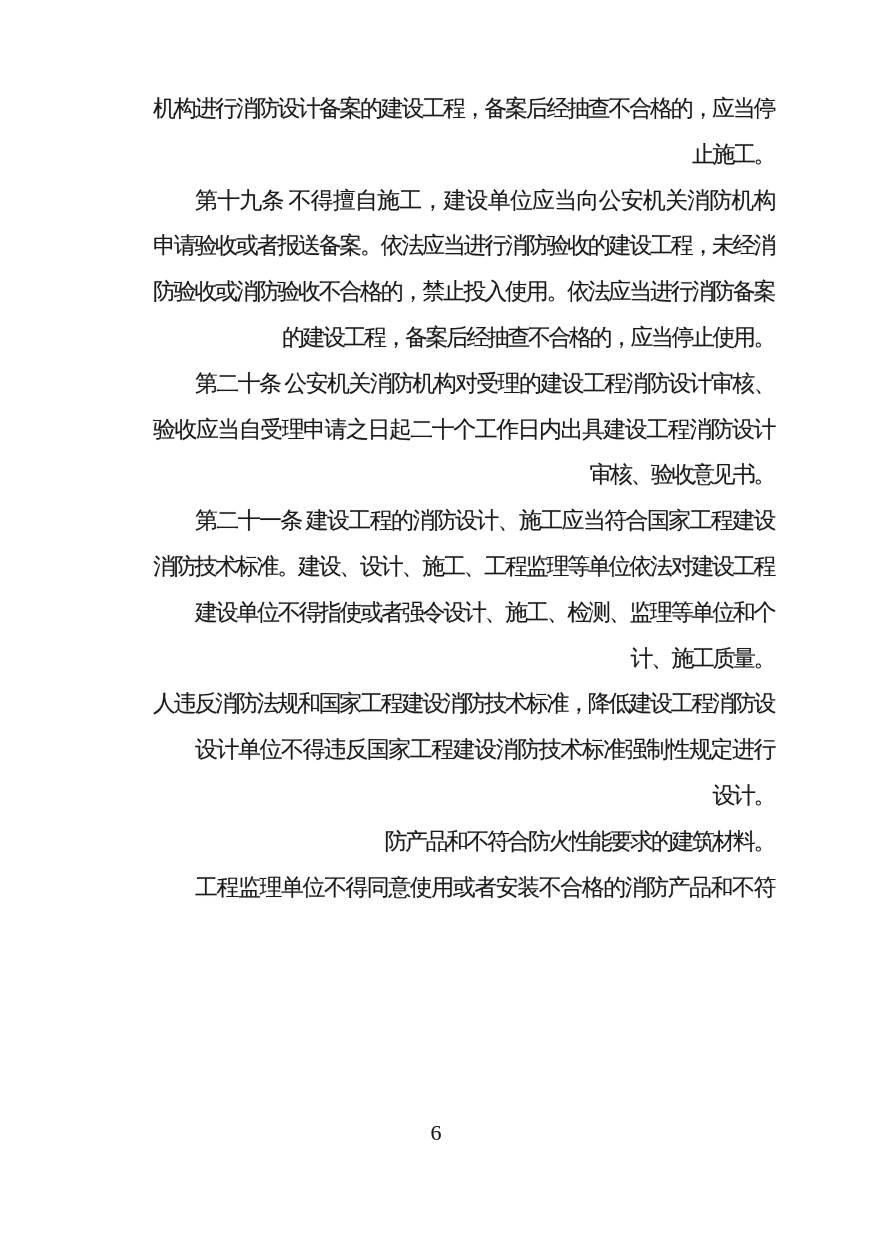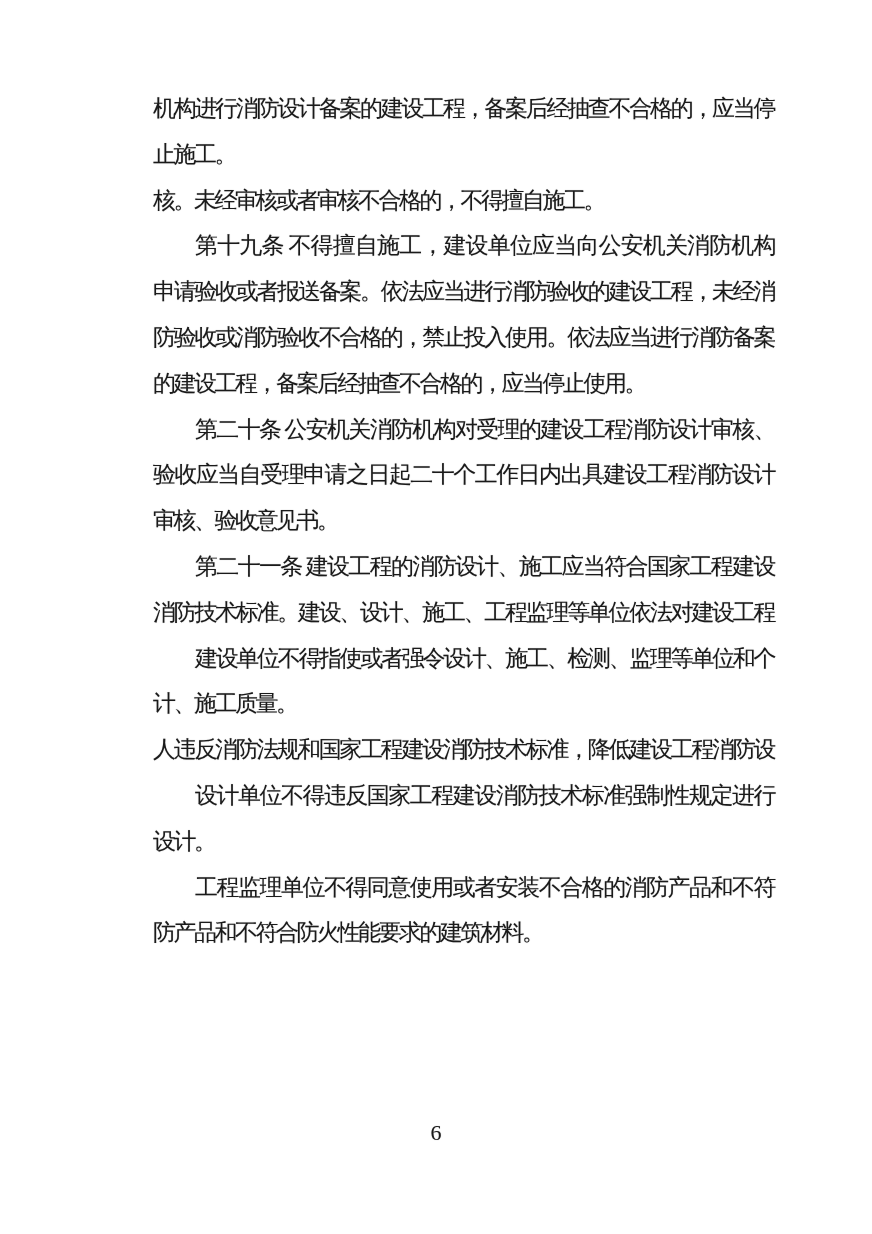--- a/index.html
+++ b/index.html
@@ -28,21 +28,21 @@
     color: var(--text-color, #1a1a1a);
     font-size: 23px;
     letter-spacing: -2.5px;
     text-shadow: 0 0 1px rgba(26,26,26,0.35);
     margin-left: 22px;
   }
   .line {
     height: 45.8px;
     line-height: 45.8px;
     white-space: nowrap;
-    text-align: left;
+    text-align: right;
   }
   .line.fill {
     white-space: normal;
     text-align: justify;
     text-align-last: justify;
   }
   .line.indent {
     padding-left: 42px;
   }
   .footer {
@@ -60,34 +60,33 @@
     text-shadow: 0 0 1px rgba(26,26,26,0.3);
   }
 </style>
 </head>
 <body>
 
 <div class="page">
   <div class="content">
       <div class="line fill">机构进行消防设计备案的建设工程，备案后经抽查不合格的，应当停</div>
       <div class="line">止施工。</div>
-      <div class="line">核。未经审核或者审核不合格的，不得擅自施工。</div>
       <div class="line indent fill">第十九条 不得擅自施工，建设单位应当向公安机关消防机构</div>
       <div class="line fill">申请验收或者报送备案。依法应当进行消防验收的建设工程，未经消</div>
       <div class="line fill">防验收或消防验收不合格的，禁止投入使用。依法应当进行消防备案</div>
       <div class="line">的建设工程，备案后经抽查不合格的，应当停止使用。</div>
       <div class="line indent fill">第二十条 公安机关消防机构对受理的建设工程消防设计审核、</div>
       <div class="line fill">验收应当自受理申请之日起二十个工作日内出具建设工程消防设计</div>
       <div class="line">审核、验收意见书。</div>
       <div class="line indent fill">第二十一条 建设工程的消防设计、施工应当符合国家工程建设</div>
       <div class="line fill">消防技术标准。建设、设计、施工、工程监理等单位依法对建设工程</div>
       <div class="line indent fill">建设单位不得指使或者强令设计、施工、检测、监理等单位和个</div>
       <div class="line">计、施工质量。</div>
       <div class="line fill">人违反消防法规和国家工程建设消防技术标准，降低建设工程消防设</div>
       <div class="line indent fill">设计单位不得违反国家工程建设消防技术标准强制性规定进行</div>
       <div class="line">设计。</div>
+      <div class="line">防产品和不符合防火性能要求的建筑材料。</div>
       <div class="line indent fill">工程监理单位不得同意使用或者安装不合格的消防产品和不符</div>
-      <div class="line">防产品和不符合防火性能要求的建筑材料。</div>
     </div>
   <div class="footer">
     <span class="pagenum">6</span>
   </div>
 </div>
 
 </body></html>

